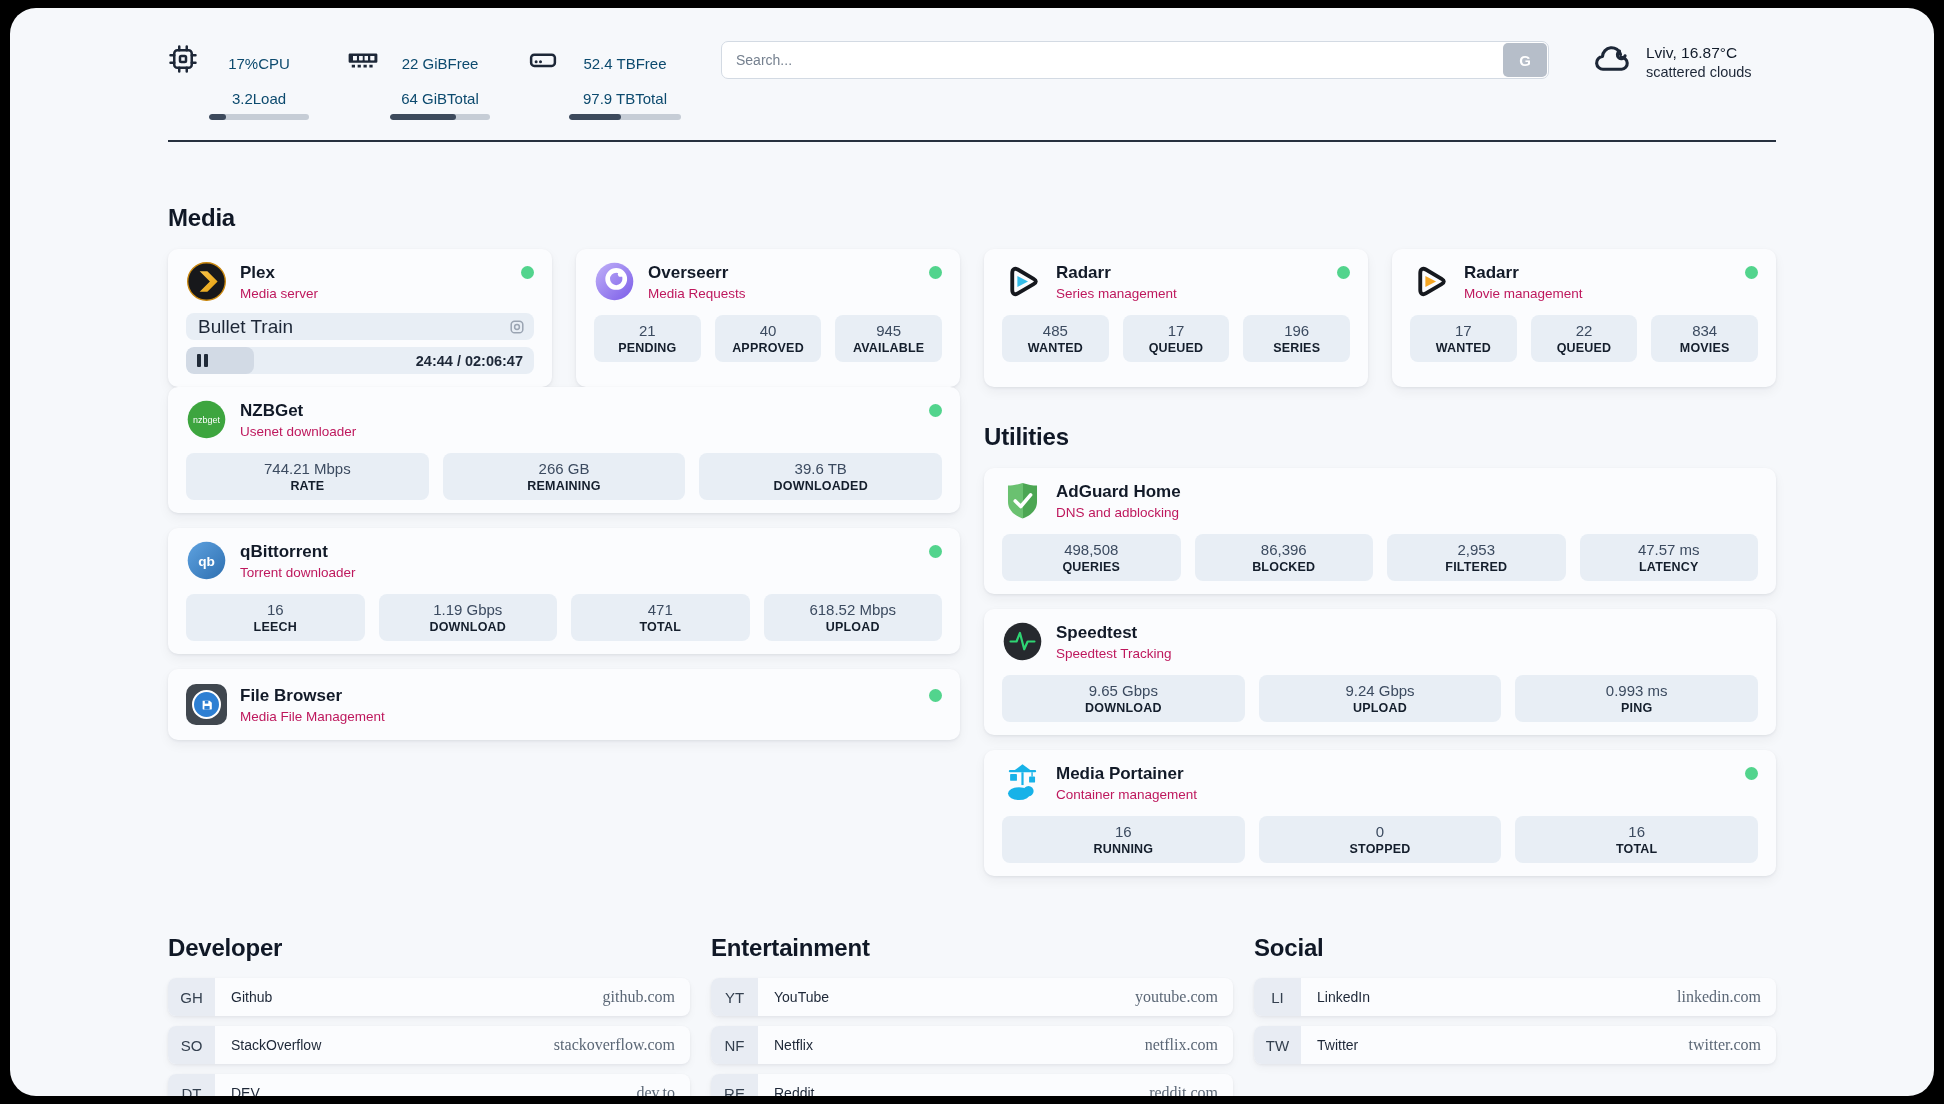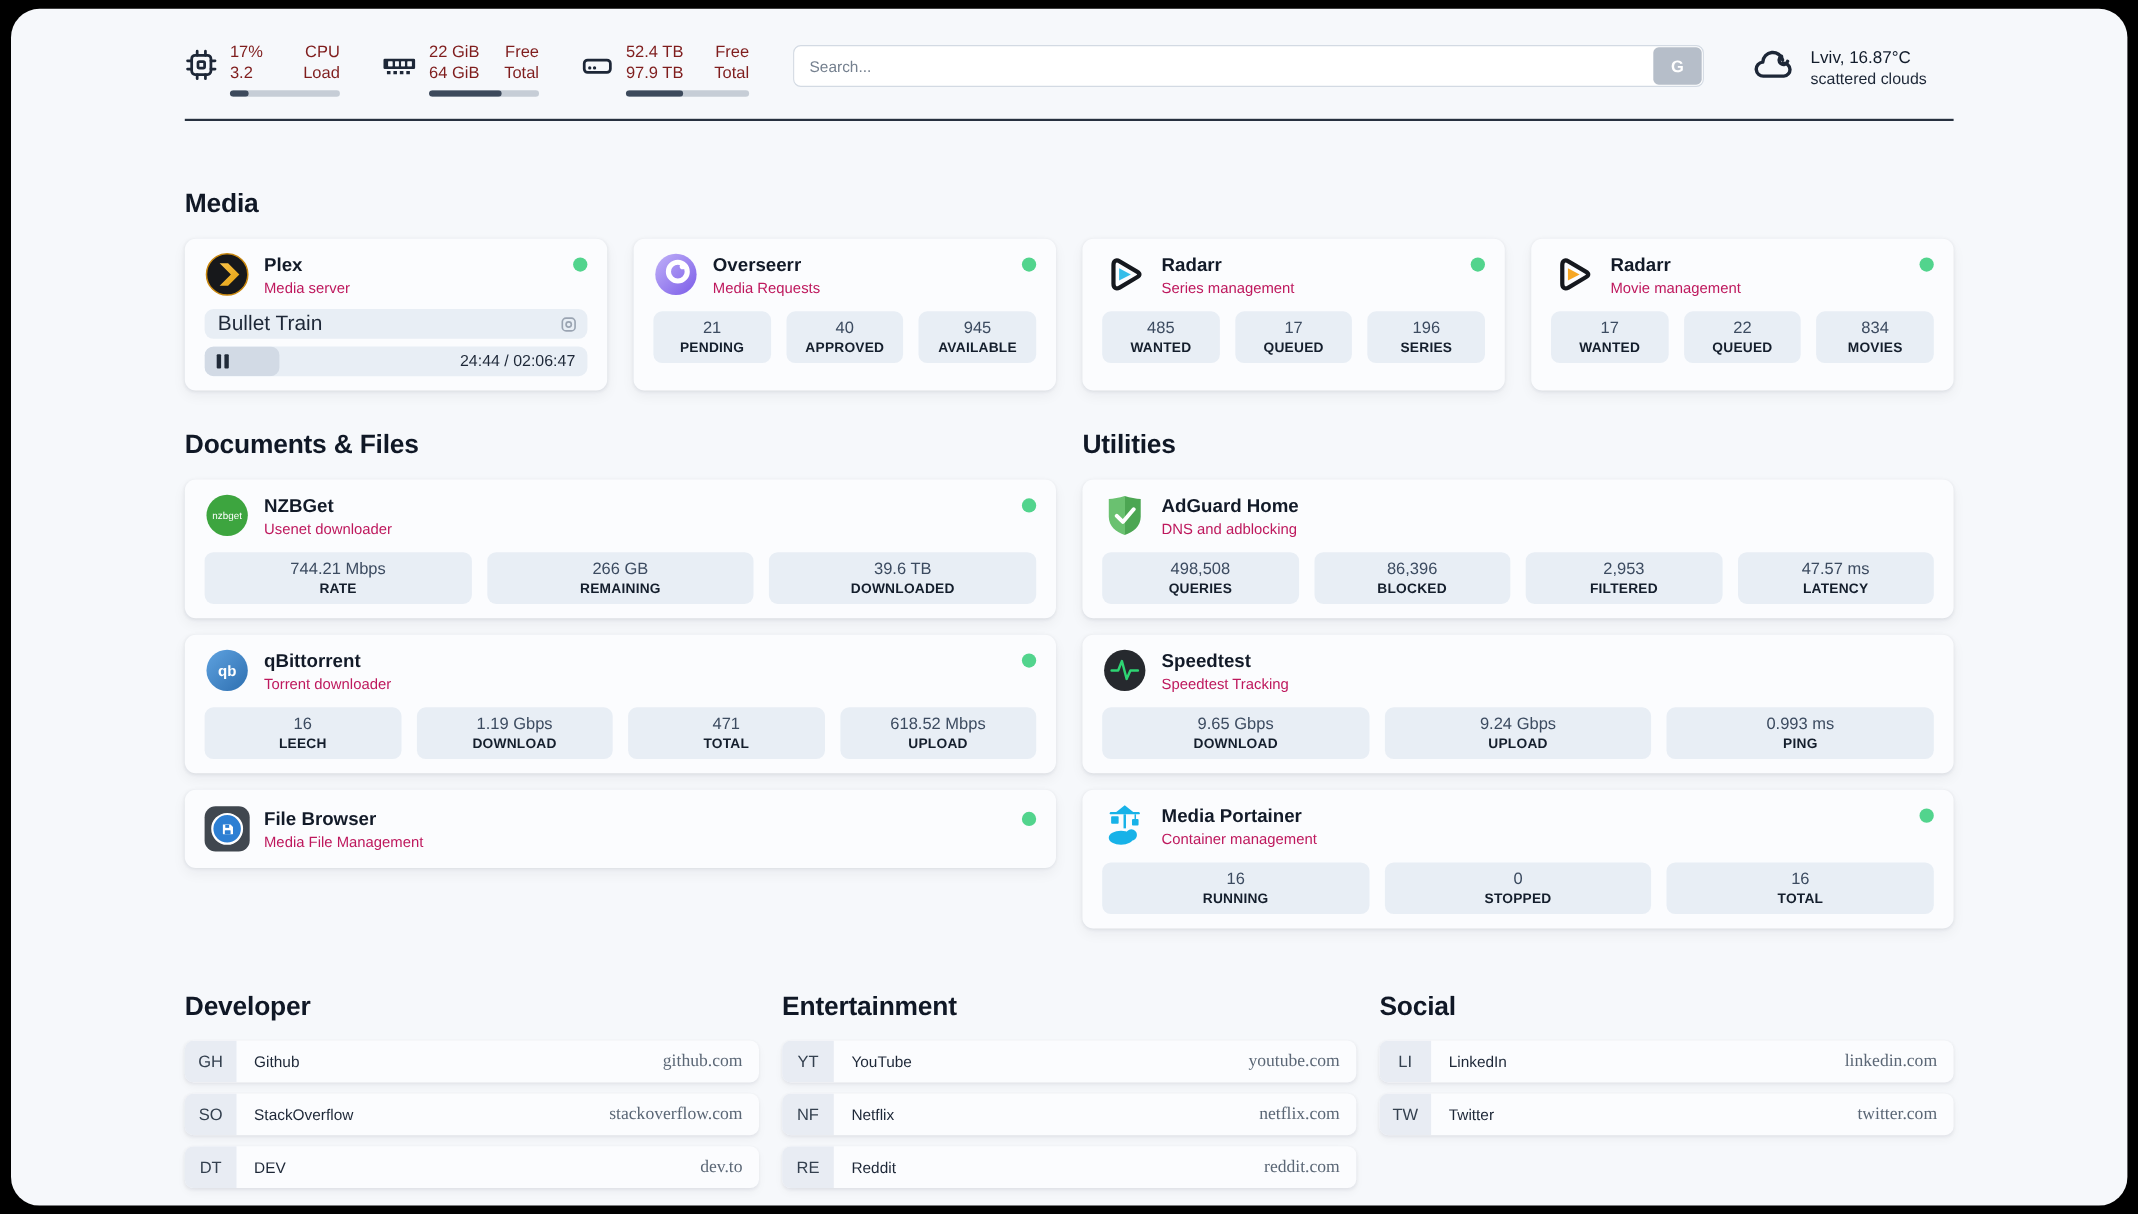--- a/index.html
+++ b/index.html
@@ -7,21 +7,21 @@
   body { background:#000; font-family:"Liberation Sans","DejaVu Sans",sans-serif; position:relative; }
   .page { position:absolute; left:10px; right:10px; top:8px; bottom:8px; background:#f6f8fb; border-radius:26px; overflow:hidden; }
 
   
   .topbar { display:flex; align-items:flex-start; padding:30px 158px 0; }
   .sysstats { display:flex; gap:38px; }
   .sysstat { display:flex; gap:11px; align-items:flex-start; }
   .sysstat svg { margin-top:6px; flex:none; }
   .sysstat-body { width:100px; }
   .sysstat--wide .sysstat-body { width:112px; }
-  .sysstat-row { display:flex; justify-content:space-between; font-size:15px; line-height:19px; color:#7f1d1d; }
+  .sysstat-row { display:flex; justify-content:center; font-size:15px; line-height:19px; color:#0c4a6e;margin-top:16px; }
   .minibar { margin-top:6px; height:6px; border-radius:3px; background:#c6cdd6; overflow:hidden; }
   .minibar-fill { height:100%; background:#3d4a5c; border-radius:3px; }
 
   .searchwrap { flex:1; margin:3px 42px 0 40px; position:relative;text-decoration:underline; }
   .search-input { width:100%; height:38px; border:1.5px solid #d3dae3; border-radius:7px; background:#fff; padding:0 56px 0 14px; font-size:14px; color:#1d2737; outline:none; font-family:inherit; }
   .search-input::placeholder { color:#75808f; }
   .search-engine-btn { position:absolute; right:2px; top:2px; bottom:2px; width:44px; border:none; border-radius:5px; background:#b6bec9; color:#fff; font-size:15px; font-weight:700; cursor:pointer; font-family:inherit; }
 
   .weather { display:flex; gap:13px; align-items:center; margin-top:4px; width:185px; flex:none; }
   .weather-line1 { font-size:15.5px; color:#121c2b; line-height:21px; }
@@ -53,21 +53,21 @@
   .stat-value { font-size:15px; color:#3c4b60; line-height:19px; }
   .stat-label { font-size:12.5px; font-weight:700; color:#141e2c; margin-top:1px; letter-spacing:.2px; }
 
   
   .plex-media-row { margin-top:11px; background:#e8eef5; border-radius:8px; height:27px; display:flex; align-items:center; padding:0 9px 0 12px; }
   .plex-media-name { flex:1; font-size:19px; color:#1d2737; }
   .plex-progress-row { margin-top:7px; background:#e8eef5; border-radius:8px; height:27px; position:relative; display:flex; align-items:center; padding:0 11px; overflow:hidden; }
   .plex-played { position:absolute; left:0; top:0; bottom:0; background:#d2dae5; border-radius:8px; }
   .plex-pause { position:relative; z-index:1; display:flex; gap:3.5px; cursor:pointer; }
   .plex-pause span { width:3.5px; height:13px; background:#202a38; border-radius:1px; display:block; }
-  .plex-time { margin-left:auto; position:relative; z-index:1; font-size:14.5px; font-weight:400; color:#1d2737; }
+  .plex-time { margin-left:auto; position:relative; z-index:1; font-size:14.5px; font-weight:700; color:#1d2737; }
 
   
   .fb-icon { width:41px; height:41px; background:#40474f; border-radius:10px; display:flex; align-items:center; justify-content:center; }
   .fb-circle { width:29px; height:29px; border-radius:50%; background:#2d7fd3; border:2.5px solid #fff; display:flex; align-items:center; justify-content:center; }
 
   
   .bookmarks-grid { display:grid; grid-template-columns:repeat(3,1fr); gap:21px; align-items:start; }
   .bm-stack { display:flex; flex-direction:column; gap:10px; }
   .bookmark { display:flex; align-items:center; background:#fbfcfe; border-radius:8px; height:38px; box-shadow:0 1px 3px rgba(15,23,42,.06), 0 4px 9px rgba(15,23,42,.04); overflow:hidden; cursor:pointer; }
   .bookmark-abbr { width:47px; align-self:stretch; background:#e8ecf3; display:flex; align-items:center; justify-content:center; font-size:15px; font-weight:500; color:#34404f; flex:none; }
@@ -299,21 +299,20 @@
           <div class="stat-box">
               <div class="stat-value">834</div>
               <div class="stat-label">MOVIES</div>
             </div>
         </div>
       </div>
     </div>
 
     <div class="two-col">
       <div>
-        <h2 class="section-title col-title">Documents &amp; Files</h2>
         <div class="stack">
 
           <div class="card">
             <div class="card-head">
               <div class="app-icon">
                 <svg width="41" height="41" viewBox="0 0 48 48">
                   <circle cx="24" cy="24" r="22" fill="#3da53f"></circle>
                   <text x="24" y="28" font-size="10.5" fill="#fff" text-anchor="middle" font-family="Liberation Sans, sans-serif">nzbget</text>
                 </svg>
               </div>

